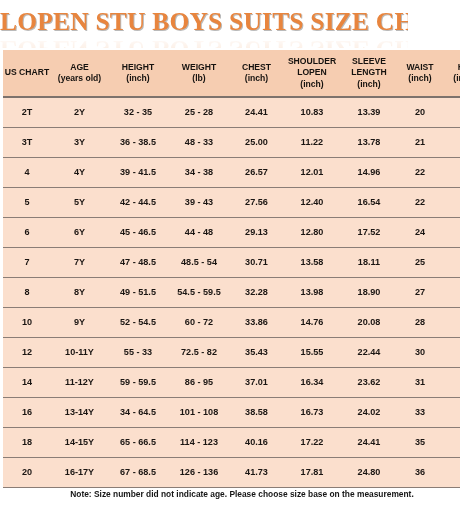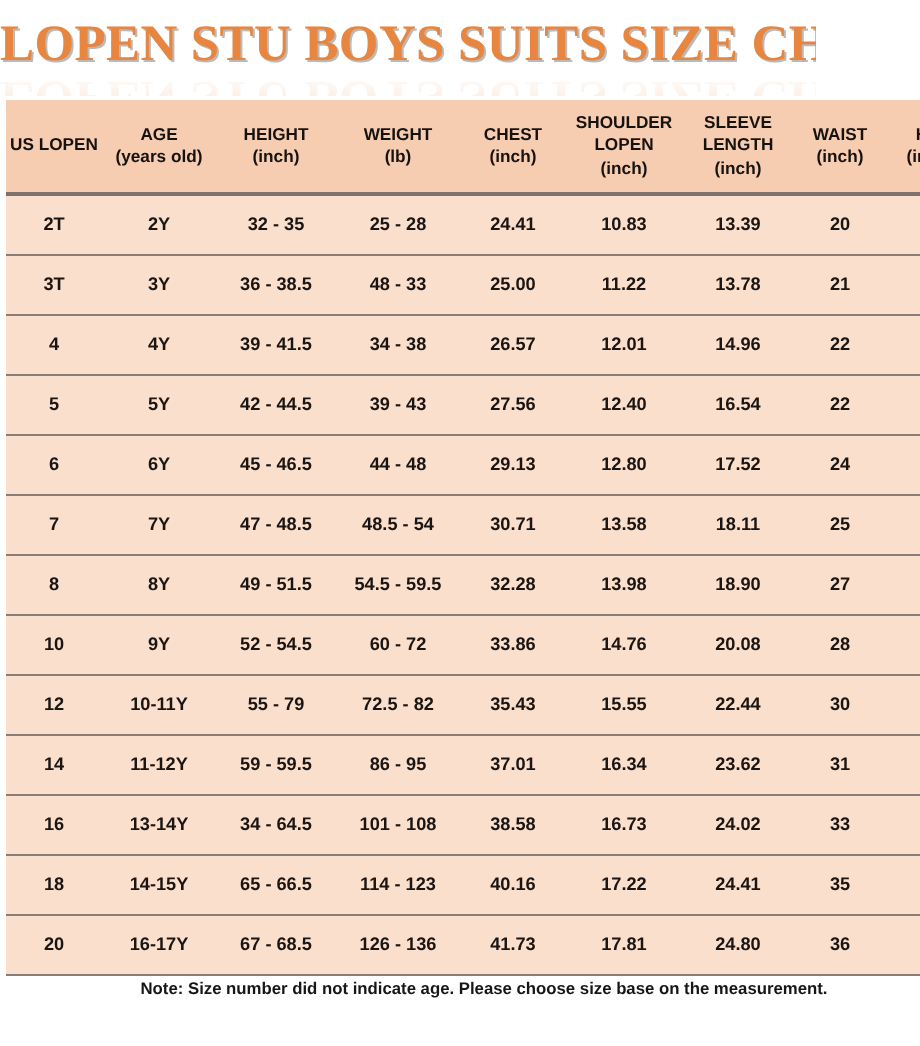--- a/index.html
+++ b/index.html
@@ -158,21 +158,21 @@
           <col class="c-weight">
         <col class="c-chest">
           <col class="c-shld">
           <col class="c-sleeve">
           <col class="c-waist">
           <col class="c-hip">
       </colgroup>
       <thead>
         <tr>
           <th>
-            <span>US LOPEN</span>
+            <span>US CHART</span>
           </th>
           <th>
             <span>AGE</span>
             <span class="th-sub">(years old)</span>
           </th>
           <th>
             <span>HEIGHT</span>
             <span class="th-sub">(inch)</span>
           </th>
           <th>
@@ -288,21 +288,21 @@
             <td>60 - 72</td>
             <td>33.86</td>
             <td>14.76</td>
             <td>20.08</td>
             <td>28</td>
             <td>34</td>
           </tr>
           <tr>
             <td>12</td>
             <td>10-11Y</td>
-            <td>55 - 79</td>
+            <td>55 - 33</td>
             <td>72.5 - 82</td>
             <td>35.43</td>
             <td>15.55</td>
             <td>22.44</td>
             <td>30</td>
             <td>36</td>
           </tr>
           <tr>
             <td>14</td>
             <td>11-12Y</td>

